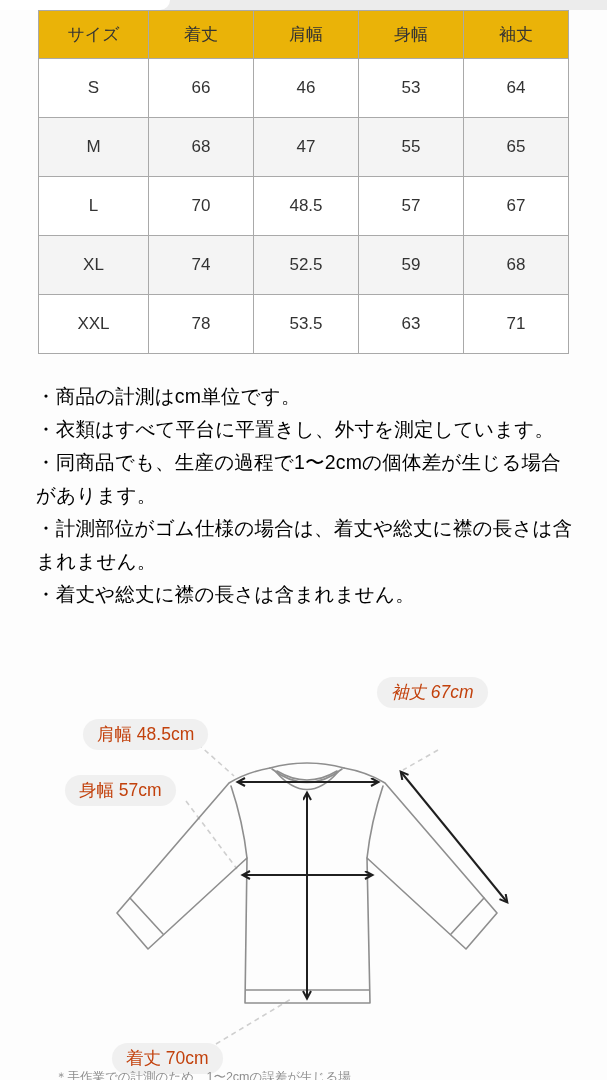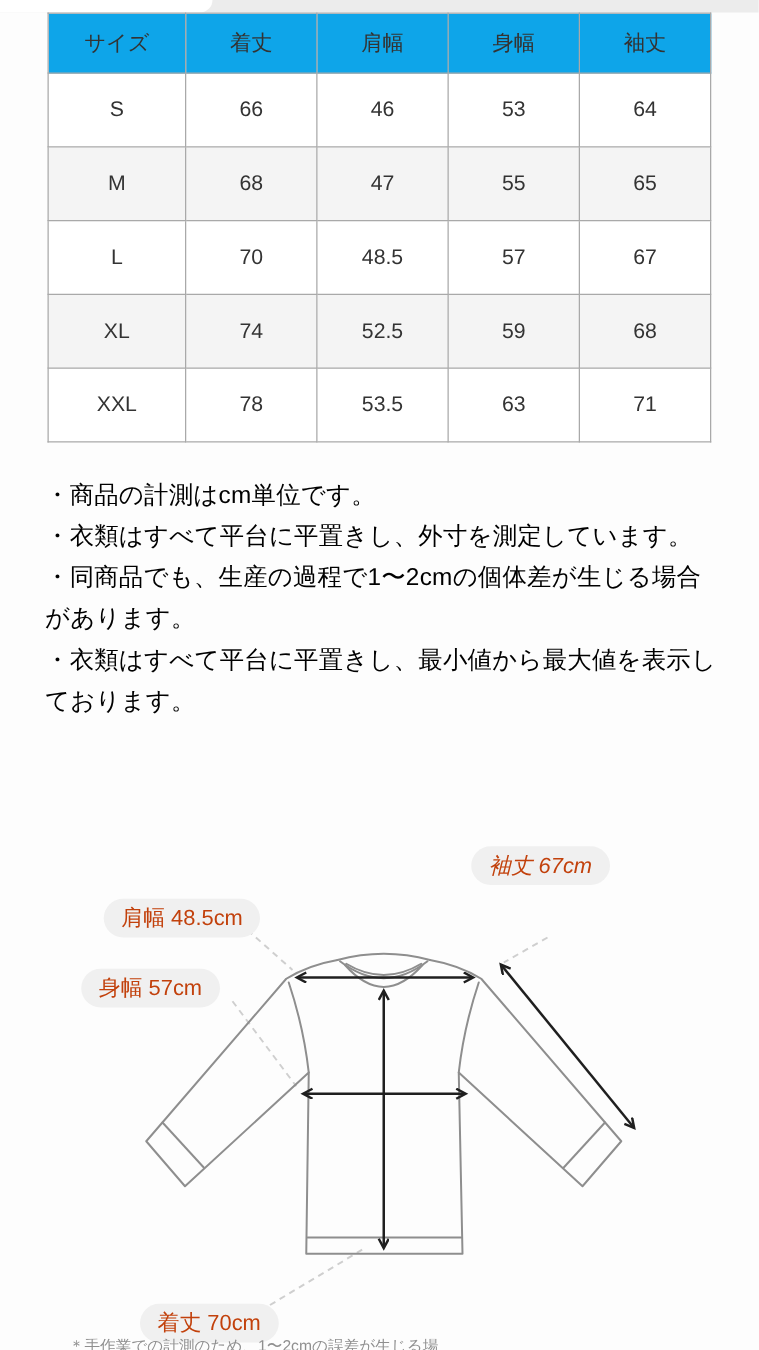--- a/index.html
+++ b/index.html
@@ -16,21 +16,21 @@
   
   table.size{
     position:absolute;top:10px;left:38px;width:530px;
     border-collapse:collapse;table-layout:fixed;
     font-size:17px;color:#333;
   }
   table.size th,table.size td{
     border:1px solid #a9a9a9;text-align:center;vertical-align:middle;
     font-weight:400;padding:0;
   }
-  table.size th{height:47px;background:#0ea5e9;}
+  table.size th{height:47px;background:#eab308;}
   table.size td{height:58px;background:#ffffff;}
   table.size tbody tr:nth-child(even) td{background:#f4f4f4;}
   table.size col.c0{width:110px;}
   table.size col.cx{width:105px;}
 
   
   ul.notes{
     position:absolute;top:372px;left:36px;width:545px;
     list-style:none;margin:0;padding:8px 0 0 0;
     font-size:19.5px;line-height:33px;color:#000000;
@@ -117,21 +117,22 @@
         <td>63</td>
         <td>71</td>
       </tr>
     </tbody>
 </table>
 
 <ul class="notes">
     <li>・商品の計測はcm単位です。</li>
     <li>・衣類はすべて平台に平置きし、外寸を測定しています。</li>
     <li>・同商品でも、生産の過程で1〜2cmの個体差が生じる場合があります。</li>
-    <li>・衣類はすべて平台に平置きし、最小値から最大値を表示しております。</li>
+    <li>・計測部位がゴム仕様の場合は、着丈や総丈に襟の長さは含まれません。</li>
+    <li>・着丈や総丈に襟の長さは含まれません。</li>
   </ul>
 
 <svg class="diagram" width="607" height="380" viewBox="0 700 607 380">
   <defs>
     <marker id="ah" markerWidth="12" markerHeight="12" refX="8" refY="4.5" orient="auto-start-reverse" markerUnits="userSpaceOnUse">
       <path d="M1,0.5 L8.5,4.5 L1,8.5" fill="none" stroke="#1f1f1f" stroke-width="2"></path>
     </marker>
   </defs>
 
   <g stroke="#cfcfcf" stroke-width="1.6" stroke-dasharray="5 4" fill="none">

